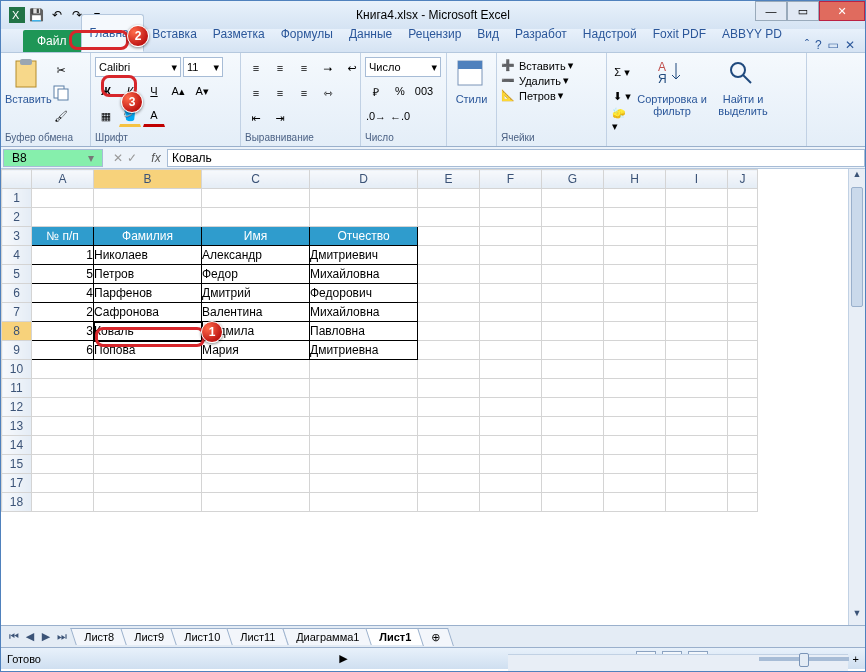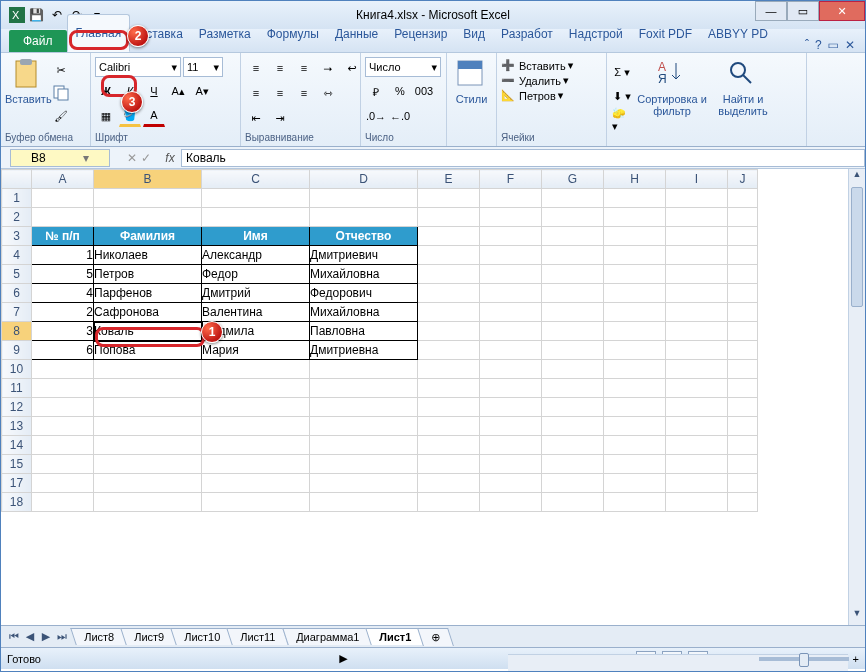--- a/index.html
+++ b/index.html
@@ -12,55 +12,55 @@
 .titlebar .title { position: absolute; left: 0; right: 0; text-align: center; pointer-events: none; }
 .titlebar .winbtns { position: absolute; right: 0; top: 0; display: flex; }
 .titlebar .winbtns div { width: 32px; height: 20px; display: flex; align-items: center; justify-content: center; font-size: 11px; }
 .titlebar .winbtns .min { background: #e1e9f4; border: 1px solid #9ab; }
 .titlebar .winbtns .max { background: #e1e9f4; border: 1px solid #9ab; }
 .titlebar .winbtns .close { background: #e06b5e; border: 1px solid #b24; color: #fff; width: 46px; }
 
 
 .ribbon-tabs { height: 24px; background: linear-gradient(#e8f1fb,#d5e3f3); display: flex; align-items: end; font-size: 12px; border-bottom: 1px solid #b5c8de; }
 .ribbon-tabs .tab { padding: 11px 8px; cursor: pointer; color: #2b579a; position: relative; }
-.ribbon-tabs .tab.file { background: #1e9656; color: #fff; padding: 4px 14px; margin-left: 8px; border-radius: 2px 2px 0 0; }
+.ribbon-tabs .tab.file { background: #1e9656; color: #fff; padding: 4px 14px; margin-left: 22px; border-radius: 2px 2px 0 0; }
 .ribbon-tabs .tab.active { background: #f5f9fd; border: 1px solid #b5c8de; border-bottom: 1px solid #f5f9fd; border-radius: 3px 3px 0 0; }
 .ribbon-tabs .spacer { flex: 1; }
 .ribbon-tabs .help { display: flex; gap: 6px; padding-right: 10px; font-size: 12px; color: #2b579a; }
 
 
 .ribbon { height: 94px; background: linear-gradient(#f5f9fd,#e4eef8); display: flex; font-size: 11px; border-bottom: 1px solid #9ab0cc; }
 .group { border-right: 1px solid #c1d1e4; display: flex; flex-direction: column; padding: 2px 4px; }
 .group .content { flex: 1; display: flex; align-items: flex-start; gap: 3px; padding-top: 2px; }
 .group .label { text-align: left; color: #4b6184; font-size: 10px; padding-bottom: 1px; }
 .bigbtn { width: 42px; text-align: center; font-size: 11px; color: #2b579a; }
 .bigbtn .bigico { width: 32px; height: 32px; margin: 2px auto; }
 .minibtn { width: 22px; height: 22px; border: 1px solid transparent; display: inline-flex; align-items: center; justify-content: center; font-size: 11px; }
 .col { display: flex; flex-direction: column; gap: 1px; }
 .row { display: flex; gap: 2px; align-items: center; }
 .combo { height: 20px; border: 1px solid #a7bcd6; background: #fff; font-size: 11px; padding: 0 3px; display: inline-flex; align-items: center; justify-content: space-between; }
 .rule-hl { border: 2px solid transparent; }
 
 
 .fbar { height: 22px; display: flex; align-items: center; border-bottom: 1px solid #b5c8de; font-size: 12px; background: #edf3fa; }
-.fbar .namebox { width: 100px; border: 1px solid #a7bcd6; background: #fef9c3; margin: 1px 9px; height: 18px; display: flex; align-items: center; padding: 0 20px; justify-content: space-between; }
+.fbar .namebox { width: 100px; border: 1px solid #a7bcd6; background: #86efac; margin: 1px 2px; height: 18px; display: flex; align-items: center; padding: 0 8px; justify-content: space-between; }
 .fbar .fx { width: 22px; text-align: center; font-style: italic; color: #555; }
 .fbar .formula { flex: 1; border: 1px solid #a7bcd6; background: #fff; height: 18px; padding: 0 4px; display: flex; align-items: center; }
 
 
 .grid-wrap { position: relative; height: 456px; overflow: hidden; }
 table.sheet { border-collapse: collapse; table-layout: fixed; }
 table.sheet th, table.sheet td { border: 1px solid #d4d4d4; font-size: 12px; height: 19px; padding: 0; }
 table.sheet thead th { background: linear-gradient(#f7f9fc,#e4ecf5); color: #3b5377; font-weight: normal; text-align: center; font-size: 12px; }
 table.sheet tbody th { background: linear-gradient(90deg,#f7f9fc,#e4ecf5); color: #3b5377; font-weight: normal; width: 30px; text-align: center; font-size: 12px; }
 table.sheet thead th.selcol, table.sheet tbody th.selrow { background: #f7d27b; }
 .corner { width: 30px; background: #e4ecf5; }
 .cell { padding: 0 3px; white-space: nowrap; overflow: hidden; }
 .data td.d { border: 1px solid #000; }
-.hd { background: #2f9ccd; color: #fff; text-align: center; font-weight: bold; }
+.hd { background: #2f9ccd; color: #fff; text-align: center; font-weight: normal; }
 .num { text-align: right; }
 .selcell { outline: 2px solid #000; outline-offset: -1px; }
 
 
 .callout { position: absolute; border: 3px solid #d7262b; border-radius: 8px; pointer-events: none; }
 .badge { position: absolute; width: 22px; height: 22px; border-radius: 50%; background: radial-gradient(circle at 30% 30%, #ff6b4a, #c01714 70%); color: #fff; font-size: 12px; font-weight: bold; display: flex; align-items: center; justify-content: center; border: 1px solid #fff; box-shadow: 0 1px 3px rgba(0,0,0,.5); }
 
 
 .tabs { height: 22px; background: #e4ecf5; display: flex; align-items: center; font-size: 11px; border-top: 1px solid #9ab0cc; }
 .tabs .nav { display: flex; gap: 2px; padding: 0 6px; }

